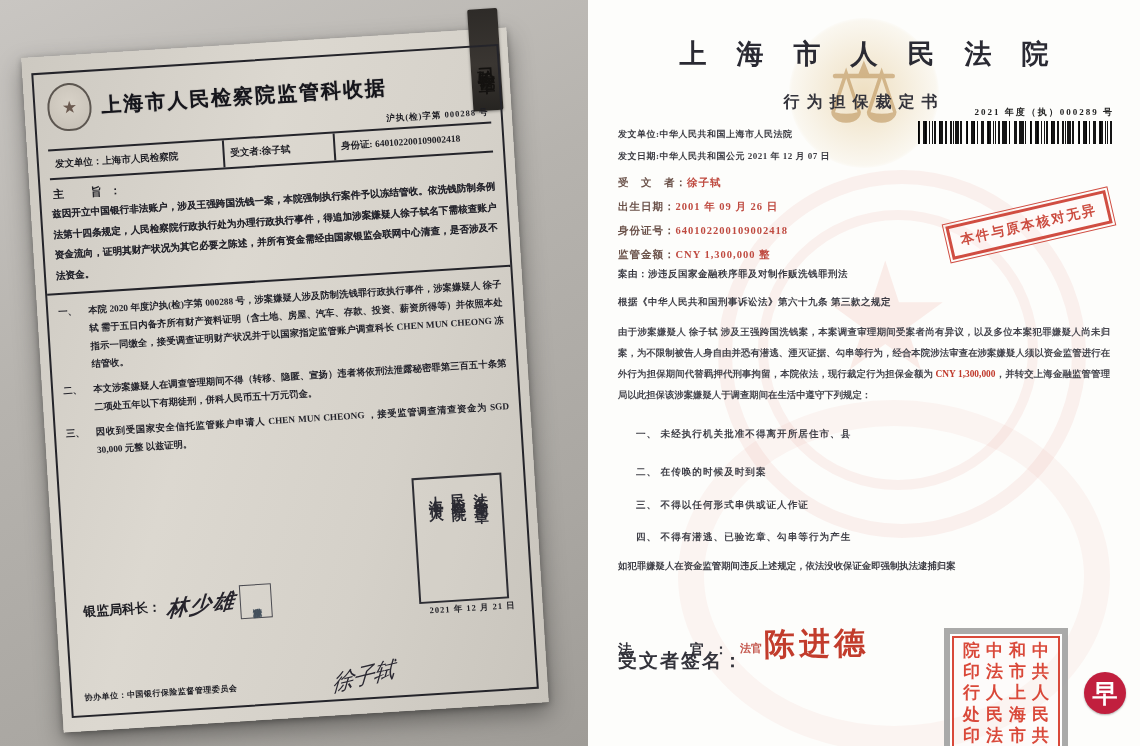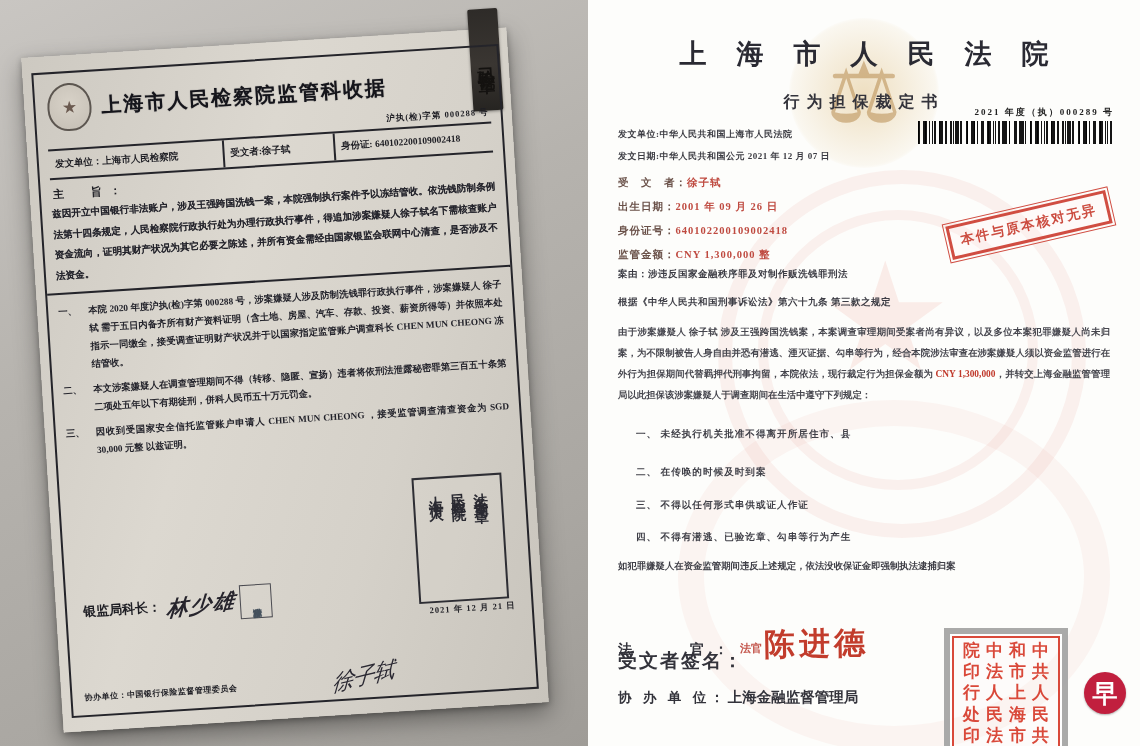--- a/index.html
+++ b/index.html
@@ -204,23 +204,20 @@
     <div class="rrule" style="top:531px;">四、 不得有潜逃、已验讫章、勾串等行为产生</div>
 
     <div class="rwarn">如犯罪嫌疑人在资金监管期间违反上述规定，依法没收保证金即强制执法逮捕归案</div>
 
     <div class="judge-line">
       <span class="judge-lab">法　　官：</span>
       <span class="judge-pre">法官</span>
       <span class="judge-name">陈进德</span>
     </div>
     <div class="sign-line">受文者签名：</div>
-    <div class="assist-line">
-      <span class="lab">协 办 单 位：</span><span class="val">上海金融监督管理局</span>
-    </div>
 
     <div class="sq-seal">
       <span>院中和中</span>
       <span>印法市共</span>
       <span>行人上人</span>
       <span>处民海民</span>
       <span>印法市共</span>
     </div>
 
     <div class="zaobao">早</div>

